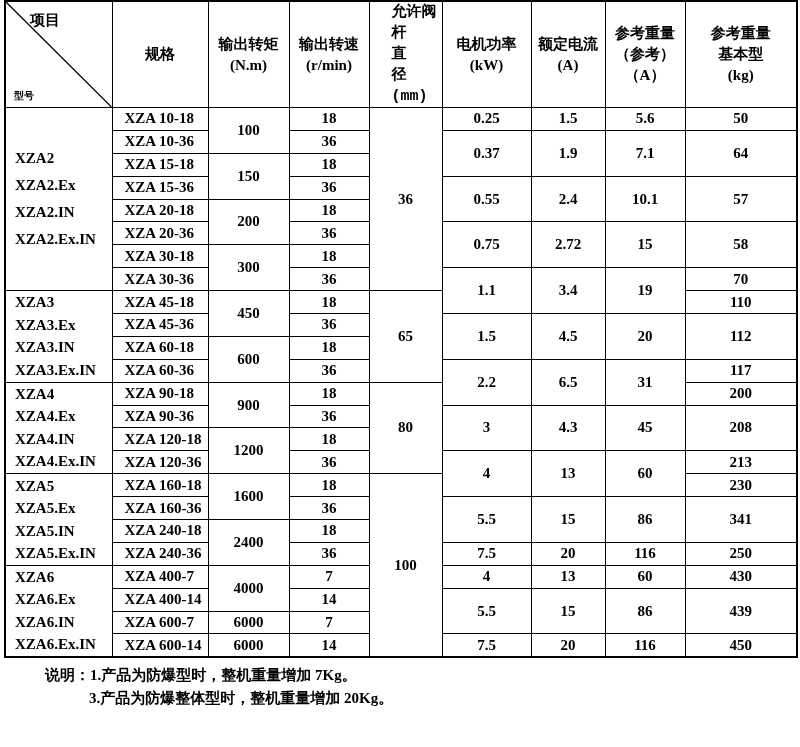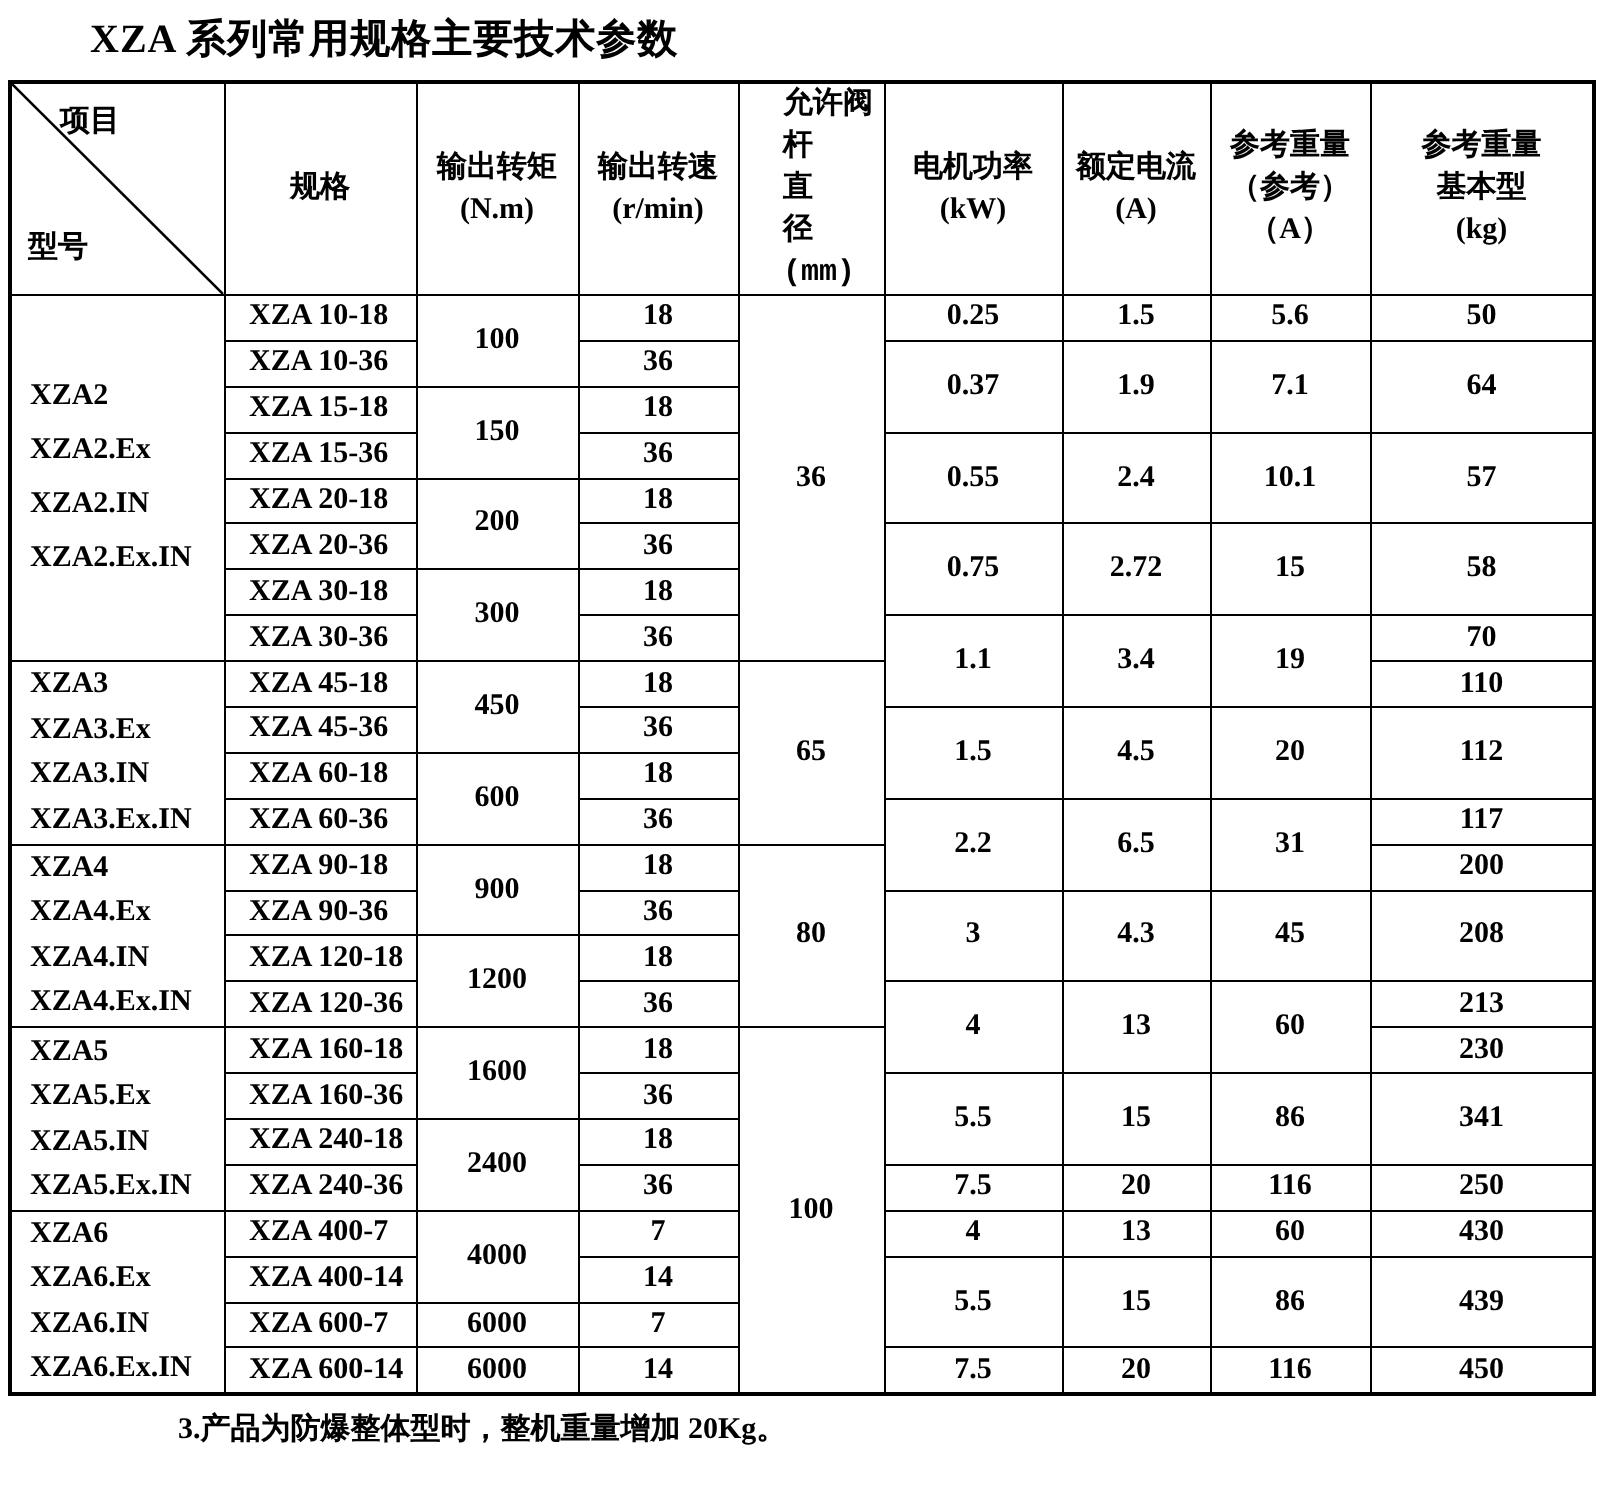--- a/index.html
+++ b/index.html
@@ -44,36 +44,35 @@
   td.group {
     text-align: left; padding-left: 9px;
     line-height: 22.5px;
   }
   td.group.g8 { line-height: 27px; margin-left: 18px; }
   td.group div { white-space: nowrap; }
 
   th.corner { position: relative; padding: 0; }
   th.corner svg { position: absolute; left: 0; top: 0; width: 100%; height: 100%; display: block; }
   th.corner .c-top { position: absolute; top: 9px; left: 24px; font-size: 15px; }
-  th.corner .c-bottom { position: absolute; bottom: 14px; left: 8px; font-size: 15px; }
+  th.corner .c-bottom { position: absolute; bottom: 4px; left: 8px; font-size: 10px; }
 
   .notes {
     margin: 6px 0 0 45px;
     font-size: 15px;
     line-height: 23px;
   }
   .note-line { display: flex; }
   .note-line.indent { padding-left: 44px; }
 </style>
 </head>
 <body>
 
 <div class="page">
 
-  <h1 class="title">XZA 系列常用规格主要技术参数</h1>
 
   <table class="spec">
     <colgroup>
       <col style="width:107px">
         <col style="width:96px">
         <col style="width:81px">
       <col style="width:80px">
         <col style="width:73px">
         <col style="width:89px">
       <col style="width:74px">
@@ -325,18 +324,22 @@
           <td>14</td>
           <td>7.5</td>
           <td>20</td>
           <td>116</td>
           <td>450</td>
         </tr>
       </tbody>
   </table>
 
   <div class="notes">
+    <div class="note-line">
+      <span>说明：</span>
+      <span>1.产品为防爆型时，整机重量增加 7Kg。</span>
+    </div>
     <div class="note-line indent">
       <span>3.产品为防爆整体型时，整机重量增加 20Kg。</span>
     </div>
   </div>
 
 </div>
 
 </body></html>

